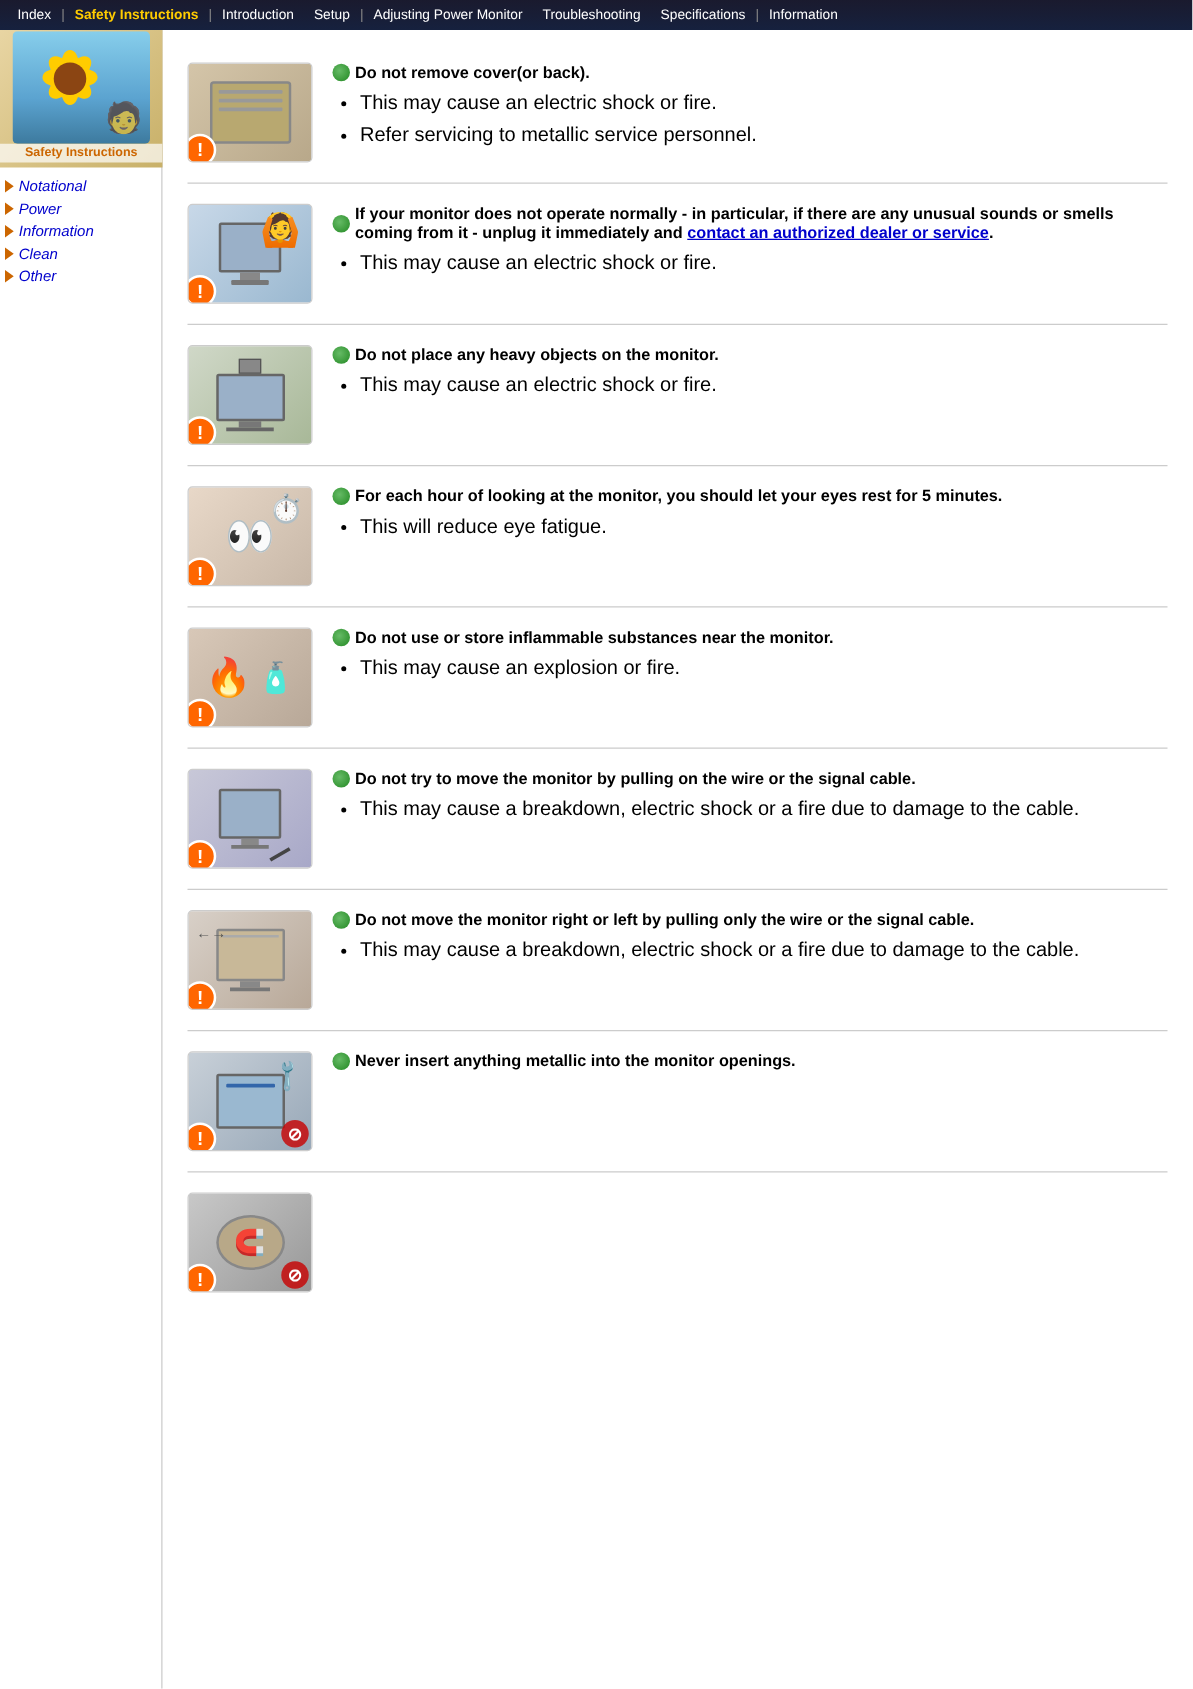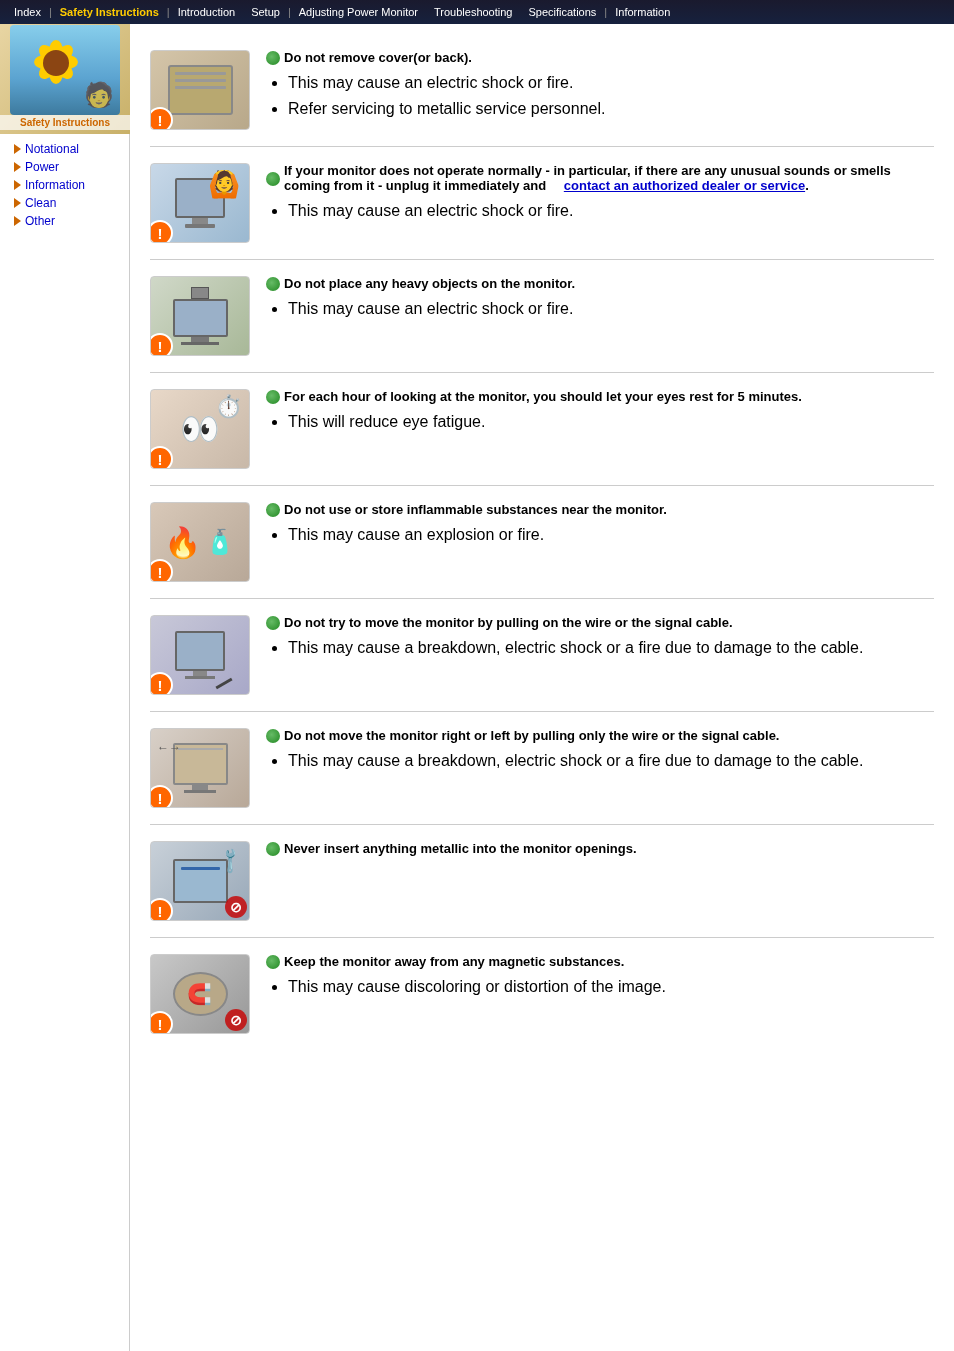--- a/index.html
+++ b/index.html
@@ -63,25 +63,26 @@
       background: rgba(255,255,255,0.7);
       width: 100%;
       padding: 2px 0;
     }
     .sidebar-nav {
       padding: 6px 0;
     }
     .sidebar-nav-item {
       display: flex;
       align-items: center;
-      padding: 2px 14px;
+      padding: 2px 4px;
       cursor: pointer;
       font-size: 12px;
       color: #0000cc;
       text-decoration: none;
+      font-style: italic;
     }
     .arrow-icon {
       display: inline-block;
       width: 0;
       height: 0;
       border-top: 5px solid transparent;
       border-bottom: 5px solid transparent;
       border-left: 7px solid #cc6600;
       margin-right: 4px;
       flex-shrink: 0;
@@ -163,21 +164,20 @@
       line-height: 1.5;
     }
     .instruction-bullets li {
       list-style: disc;
       margin-bottom: 2px;
     }
     .link-text {
       color: #0000cc;
       text-decoration: underline;
       cursor: pointer;
-      margin-left: 14px;
     }
 
     
     .img-back-cover { background: linear-gradient(135deg, #d4c5a9, #b8a88a); }
     .img-monitor-sound { background: linear-gradient(135deg, #c8d8e8, #9ab8d0); }
     .img-heavy-objects { background: linear-gradient(135deg, #d0d8c8, #a8b898); }
     .img-eye-rest { background: linear-gradient(135deg, #e8d8c8, #c8b8a8); }
     .img-inflammable { background: linear-gradient(135deg, #d8c8b8, #b8a898); }
     .img-wire-move { background: linear-gradient(135deg, #c8c8d8, #a8a8c8); }
     .img-signal-cable { background: linear-gradient(135deg, #d8d0c8, #b8a898); }
@@ -447,25 +447,16 @@
           <div style="position:relative;">
             <div style="width:55px;height:44px;background:#b8a888;border:2px solid #888;border-radius:50%;display:flex;align-items:center;justify-content:center;">
               <span style="font-size:20px;">🧲</span>
             </div>
           </div>
 
           <div style="position:absolute;bottom:2px;right:2px;width:22px;height:22px;border-radius:50%;background:rgba(200,0,0,0.8);display:flex;align-items:center;justify-content:center;color:white;font-size:14px;font-weight:bold;">⊘</div>
           <div class="warning-badge">!</div>
         </div>
       </div>
-      <div class="instruction-text">
-        <div class="instruction-title">
-          <span class="caution-dot"></span>
-          <span>Keep the monitor away from any magnetic substances.</span>
-        </div>
-        <ul class="instruction-bullets">
-          <li>This may cause discoloring or distortion of the image.</li>
-        </ul>
-      </div>
     </div>
 
   </main>
 </div>
 
 </body></html>

